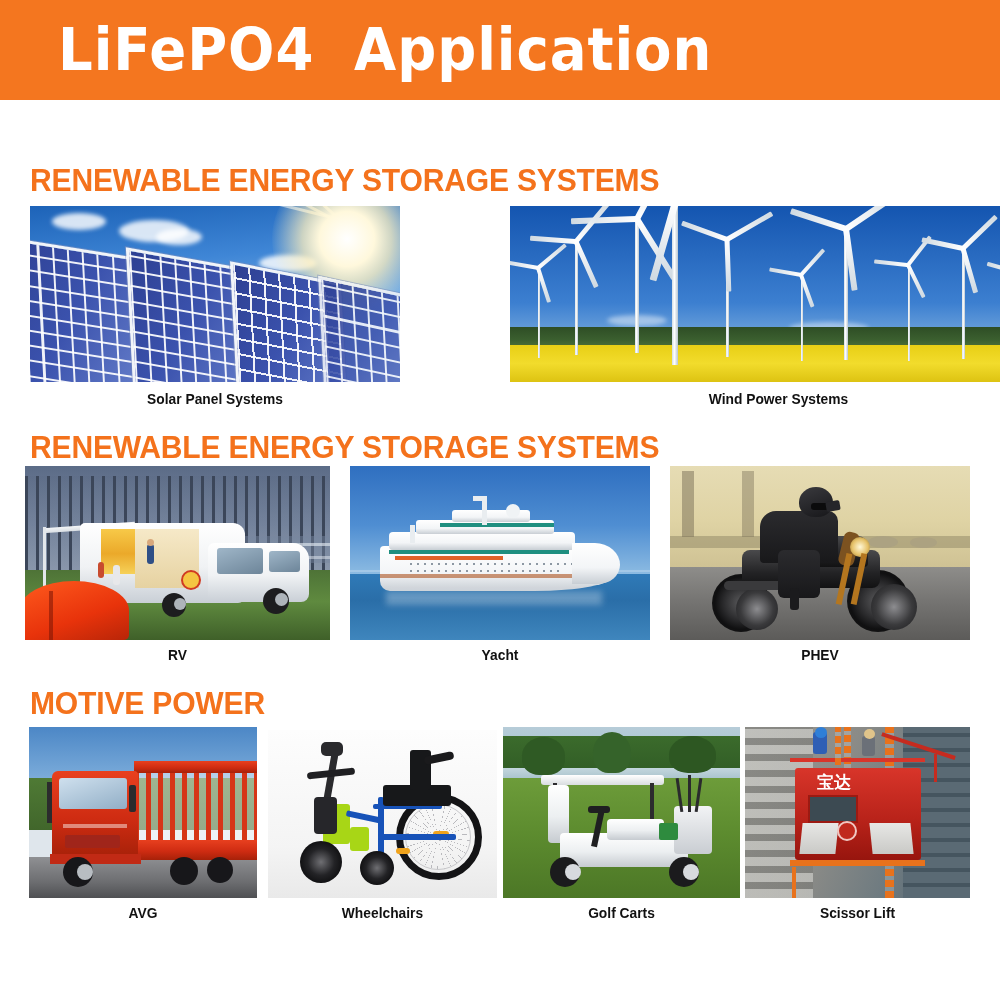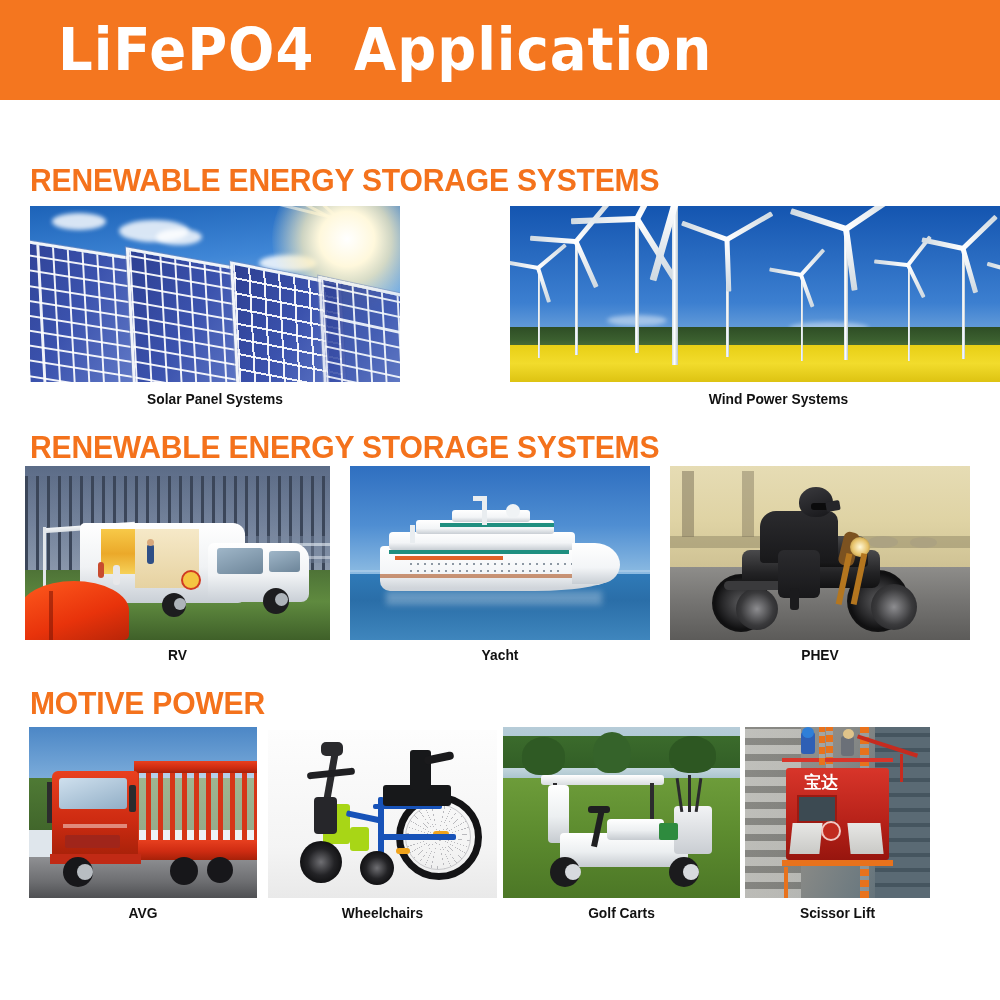--- a/index.html
+++ b/index.html
@@ -478,21 +478,21 @@
     <div class="lay" style="left:66%; top:56%; width:8%; height:10%; background:#2e8b3e; border-radius:2px;"></div>
 
     <div class="lay" style="left:20%; top:76%; width:30px; height:30px; background:#1b1b1d; border-radius:50%;"></div>
     <div class="lay" style="left:26%; top:80%; width:16px; height:16px; background:#d7dade; border-radius:50%;"></div>
     <div class="lay" style="left:70%; top:76%; width:30px; height:30px; background:#1b1b1d; border-radius:50%;"></div>
     <div class="lay" style="left:76%; top:80%; width:16px; height:16px; background:#d7dade; border-radius:50%;"></div>
   </div>
   <div class="caption" style="top:177px;">Golf Carts</div>
 </div>
 
-<div class="card" style="left:745px; top:727px; width:185px; height:171px;">
+<div class="card" style="left:745px; top:727px; width:225px; height:171px;">
   <div class="photo">
     <div class="lay lift-bg"></div>
     <div class="lay lift-building"></div>
     <div class="lay" style="left:0; top:0; width:30%; height:100%;
       background:repeating-linear-gradient(0deg,rgba(230,230,225,.5) 0px,rgba(230,230,225,.5) 9px,rgba(110,110,105,.35) 9px,rgba(110,110,105,.35) 16px);"></div>
 
     <div class="lay lift-mast" style="left:62%; top:0; width:9px; height:100%;"></div>
     <div class="lay lift-mast" style="left:44%; top:0; width:7px; height:28%;"></div>
     <div class="lay" style="left:20%; top:78%; width:60%; height:6px; background:#e8721c;"></div>
     <div class="lay" style="left:21%; top:82%; width:4px; height:18%; background:#e8721c;"></div>

